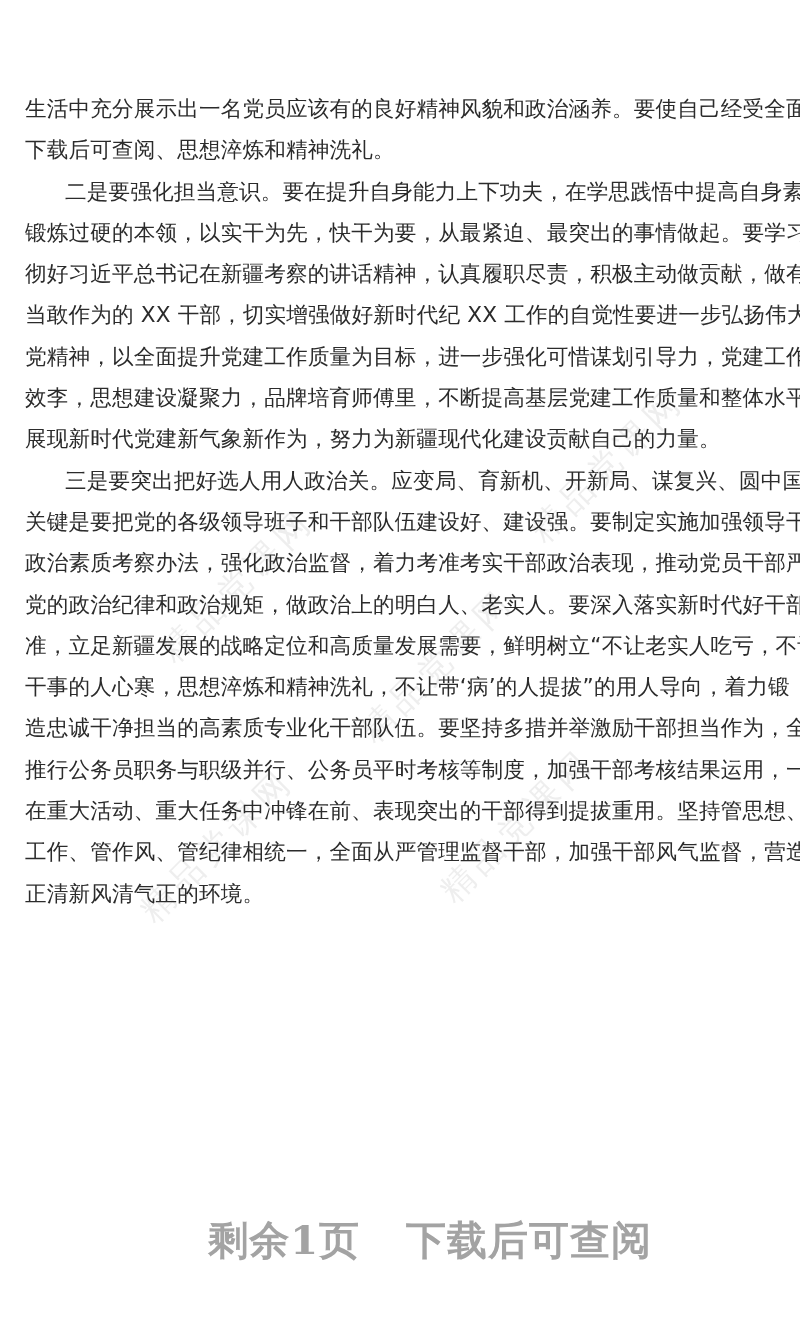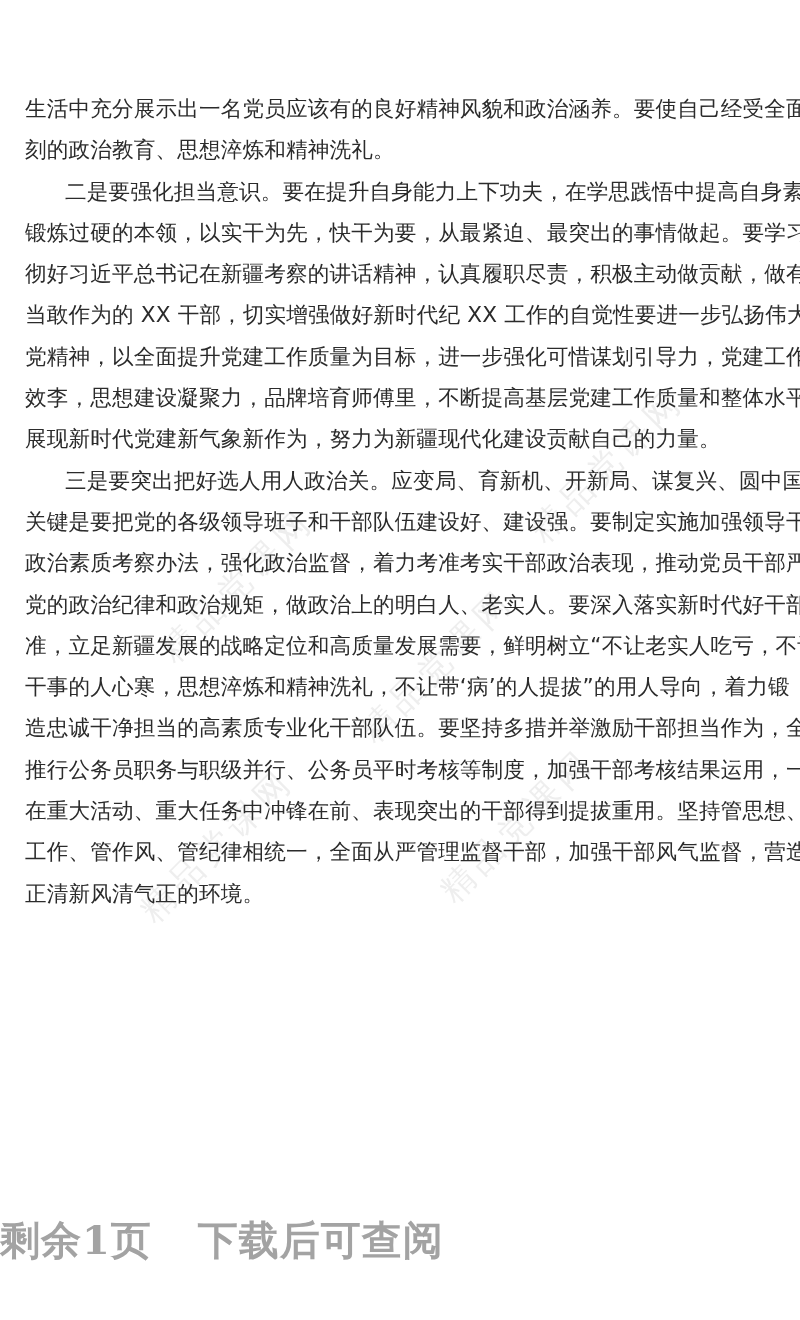--- a/index.html
+++ b/index.html
@@ -49,21 +49,21 @@
       transform: rotate(-45deg);
       transform-origin: left top;
       pointer-events: none;
       font-family: "DejaVu Sans", sans-serif;
     }
     .remaining-banner {
       position: absolute;
       left: 0;
       top: 1213px;
       width: 652px;
-      text-align: left;
+      text-align: right;
       font-family: "DejaVu Serif", "Liberation Serif", serif;
       font-weight: bold;
       font-size: 40px;
       color: #a3a3a3;
       letter-spacing: 1px;
     }
     .remaining-banner .gap {
       display: inline-block;
       width: 46px;
     }
@@ -76,21 +76,21 @@
   <div class="watermark" style="left:150px; top:640px;">精品党课网</div>
   <div class="watermark" style="left:350px; top:720px;">精品党课网</div>
   <div class="watermark" style="left:130px; top:900px;">精品党课网</div>
   <div class="watermark" style="left:430px; top:880px;">精品党课网</div>
   <div class="watermark" style="left:520px; top:520px;">精品党课网</div>
 
   <div class="doc-body">
 
     <div class="paragraph">
       <span class="line">生活中充分展示出一名党员应该有的良好精神风貌和政治涵养。要使自己经受全面深</span>
-      <span class="line">刻的政治教育、思想淬炼和精神洗礼。</span>
+      <span class="line">下载后可查阅、思想淬炼和精神洗礼。</span>
     </div>
 
     <div class="paragraph">
       <span class="line indent">二是要强化担当意识。要在提升自身能力上下功夫，在学思践悟中提高自身素质，</span>
       <span class="line">锻炼过硬的本领，以实干为先，快干为要，从最紧迫、最突出的事情做起。要学习贯</span>
       <span class="line">彻好习近平总书记在新疆考察的讲话精神，认真履职尽责，积极主动做贡献，做有担</span>
       <span class="line">当敢作为的 XX 干部，切实增强做好新时代纪 XX 工作的自觉性要进一步弘扬伟大建</span>
       <span class="line">党精神，以全面提升党建工作质量为目标，进一步强化可惜谋划引导力，党建工作实</span>
       <span class="line">效李，思想建设凝聚力，品牌培育师傅里，不断提高基层党建工作质量和整体水平，</span>
       <span class="line">展现新时代党建新气象新作为，努力为新疆现代化建设贡献自己的力量。</span>

